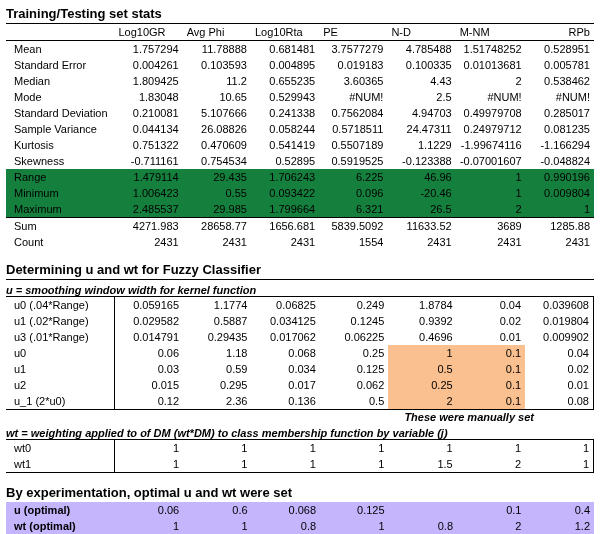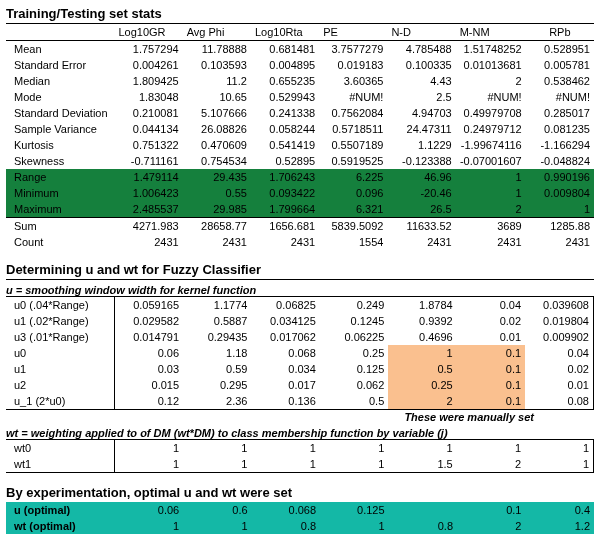--- a/index.html
+++ b/index.html
@@ -41,21 +41,21 @@
     font-weight: normal;
     border-bottom: 1px solid #000;
   }
   .boxed-outline td.bl { border-left: 1px solid #000; }
   .boxed-outline td.br { border-right: 1px solid #000; }
   .boxed-outline tr.bt td { border-top: 1px solid #000; }
   .boxed-outline tr.bb td { border-bottom: 1px solid #000; }
 
   .highlight-yellow { background: #15803d; }
   .highlight-orange { background: #fac08f; }
-  .highlight-grey   { background: #14b8a6; }
+  .highlight-grey   { background: #c4b5fd; }
 
   .note {
     font-style: italic;
     font-weight: bold;
     font-size: 11px;
     text-align: right;
     color: #000;
     padding-top:1px;
   }
   .col-label { width: 108px; }
@@ -80,21 +80,21 @@
   </colgroup>
   <thead>
     <tr id="stats-headers">
         <th></th>
         <th style="text-align: left;">Log10GR</th>
         <th style="text-align: left;">Avg Phi</th>
         <th style="text-align: left;">Log10Rta</th>
         <th style="text-align: left;">PE</th>
         <th style="text-align: left;">N-D</th>
         <th style="text-align: left;">M-NM</th>
-        <th style="text-align: center;">RPb</th>
+        <th style="text-align: right;">RPb</th>
       </tr>
   </thead>
   <tbody id="stats-body">
       <tr>
         <td>Mean</td>
         <td>1.757294</td>
         <td>11.78888</td>
         <td>0.681481</td>
         <td>3.7577279</td>
         <td>4.785488</td>

